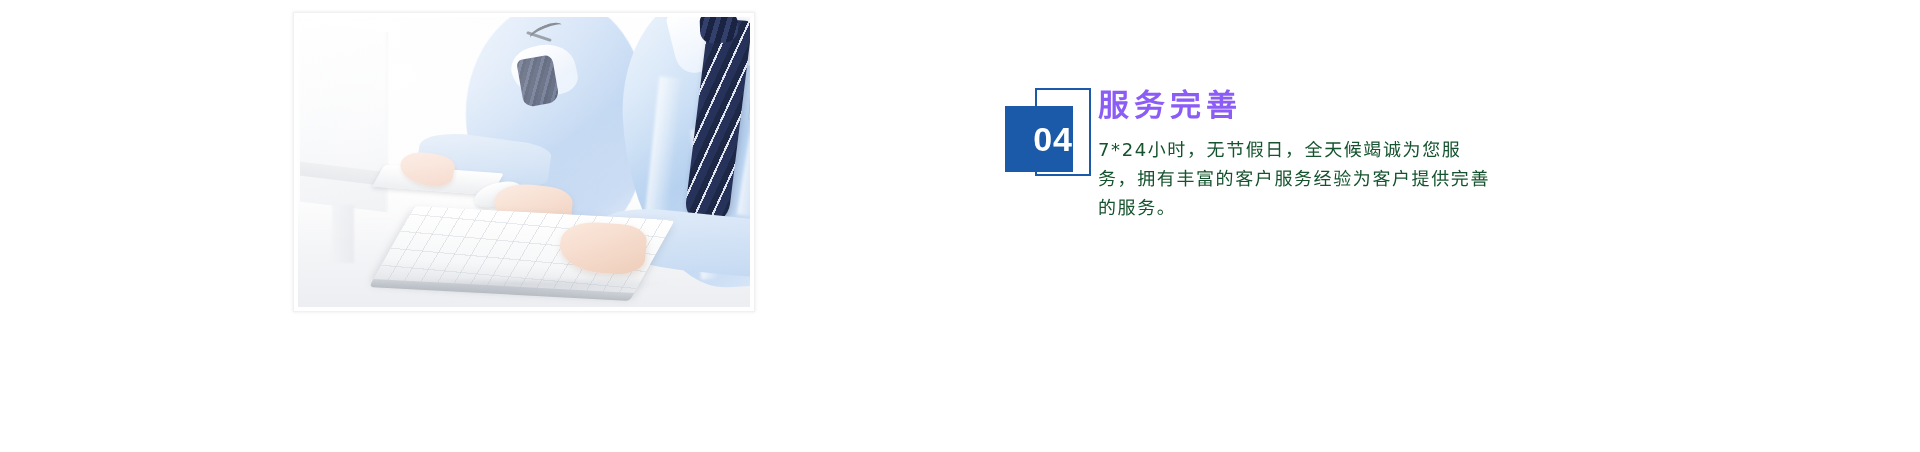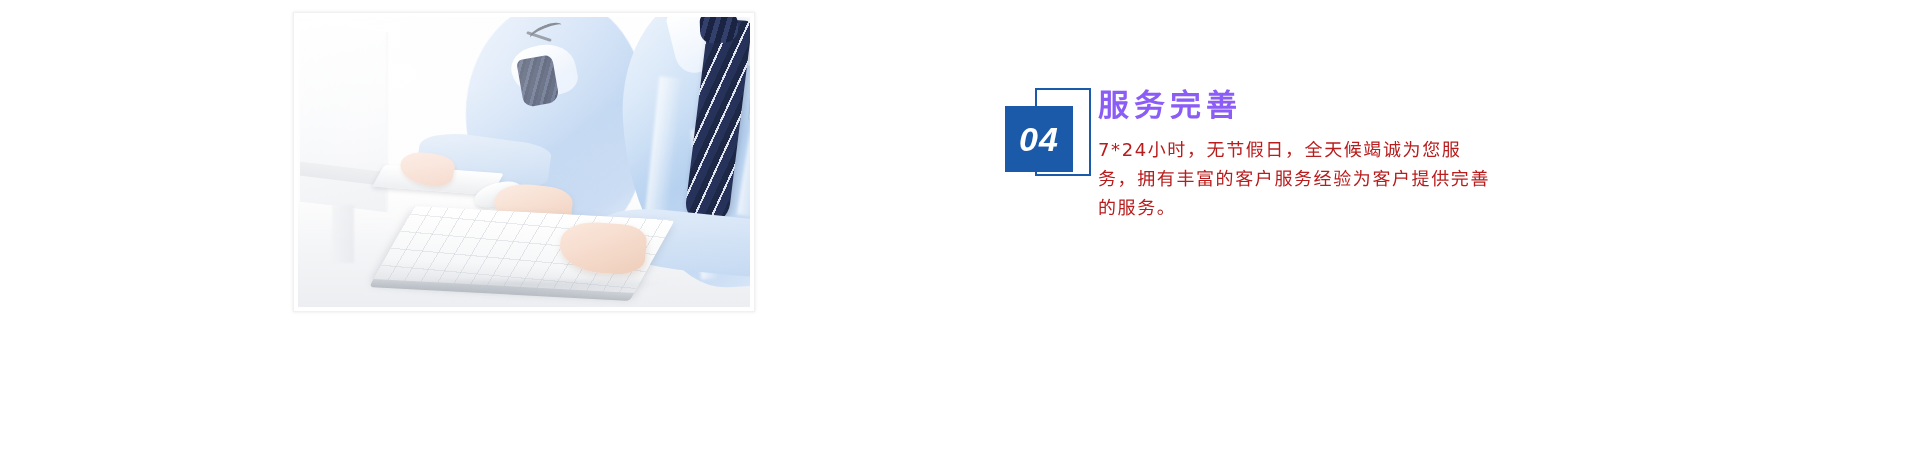--- a/index.html
+++ b/index.html
@@ -377,22 +377,21 @@
   }
   .badge-square {
     position: absolute;
     left: 2px;
     top: 18px;
     width: 68px;
     height: 66px;
     background: #1b5aa8;
     display: flex;
     align-items: center;
-    justify-content: center;
-    font-style: italic;
+    justify-content: flex-end;
   }
   .badge-number {
     color: #ffffff;
     font-size: 34px;
     font-weight: 700;
     letter-spacing: 1px;
     line-height: 1;
     font-family: "Liberation Sans", "DejaVu Sans", sans-serif;
   }
 
@@ -406,21 +405,21 @@
     margin: 0;
     color: #8b5cf6;
     font-size: 31px;
     font-weight: 700;
     letter-spacing: 5px;
     line-height: 1.12;
     font-family: "DejaVu Sans", "Liberation Sans", sans-serif;
   }
   .desc {
     margin: 12px 16px 0 0;
-    color: #b91c1c;
+    color: #14532d;
     font-size: 18px;
     line-height: 1.62;
     letter-spacing: 1.6px;
     width: 398px;
     font-family: "DejaVu Sans", "Liberation Sans", sans-serif;
   }
 </style>
 </head>
 <body>
 

